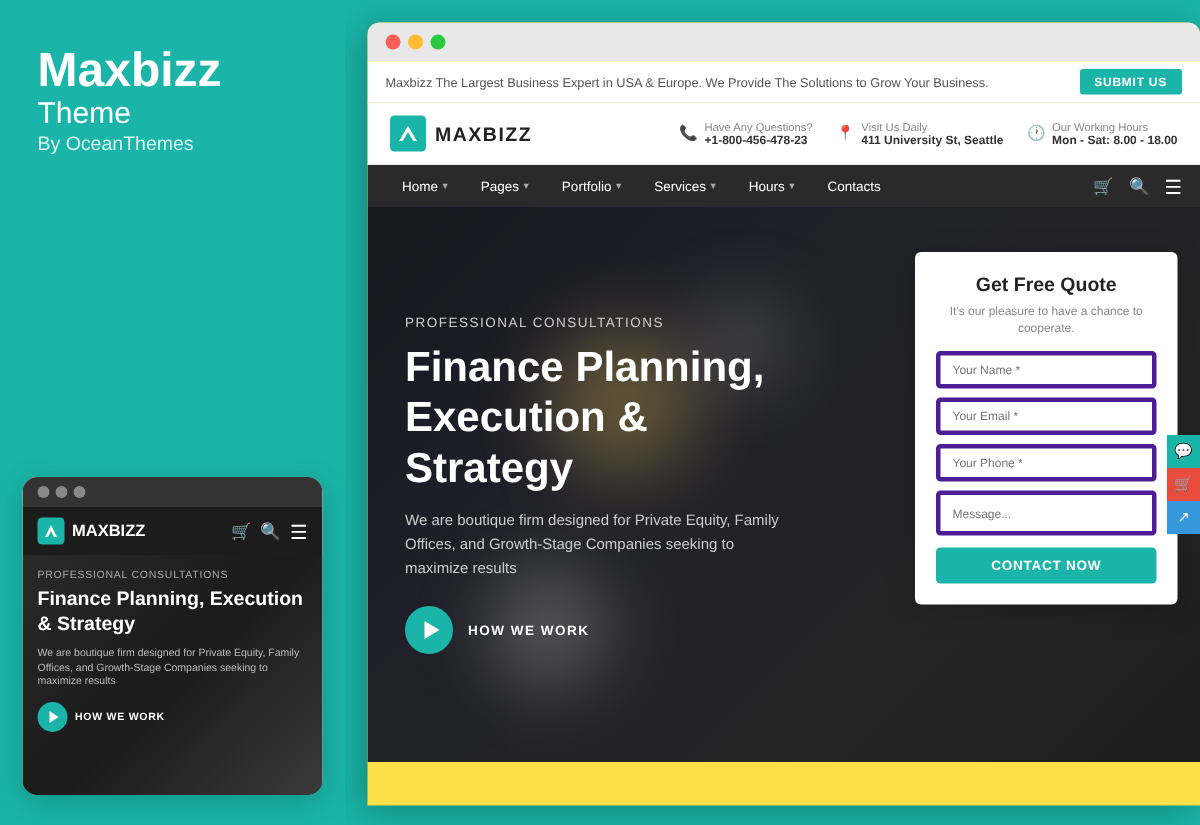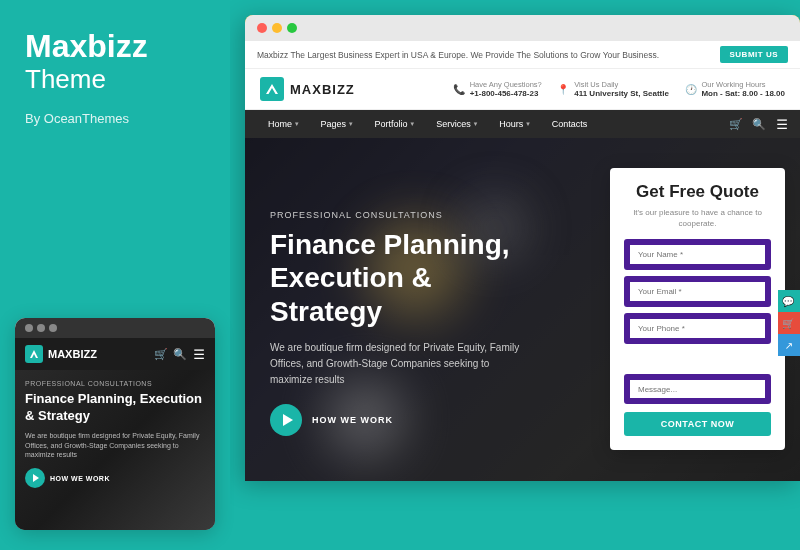--- a/index.html
+++ b/index.html
@@ -28,30 +28,30 @@
       z-index: 2;
     }
 
     .brand-title {
       font-size: 32px;
       font-weight: 900;
       color: #fff;
       line-height: 1;
     }
     .brand-subtitle {
-      font-size: 26px;
+      font-size: 20px;
       font-weight: 300;
       color: #fff;
       line-height: 1.2;
       margin-top: 2px;
     }
     .brand-by {
       font-size: 13px;
       color: rgba(255,255,255,0.85);
-      margin-top: 16px;
+      margin-top: 0;
     }
 
     
     .mobile-mockup {
       position: absolute;
       bottom: 20px;
       left: 15px;
       width: 200px;
       background: #fff;
       border-radius: 10px;
@@ -171,22 +171,22 @@
       font-weight: 600;
       letter-spacing: 0.5px;
     }
 
     
     .desktop-mockup {
       position: absolute;
       right: 0;
       top: 15px;
       width: 555px;
-      height: 466px;
-      background: #eab308;
+      height: 522px;
+      background: #fde047;
       border-radius: 8px 8px 0 0;
       overflow: hidden;
       box-shadow: -4px 4px 25px rgba(0,0,0,0.25);
     }
 
     .desktop-top-bar {
       background: #e8e8e8;
       padding: 8px 12px;
       display: flex;
       align-items: center;
@@ -416,36 +416,36 @@
       right: 15px;
       top: 30px;
       width: 175px;
       background: #fff;
       border-radius: 4px;
       padding: 14px;
       box-shadow: 0 4px 20px rgba(0,0,0,0.2);
       z-index: 10;
     }
     .quote-title {
-      font-size: 17px;
+      font-size: 13px;
       font-weight: 700;
       color: #222;
       margin-bottom: 5px;
       text-align: center;
     }
     .quote-subtitle {
       font-size: 8px;
       color: #888;
       text-align: center;
       margin-bottom: 10px;
       line-height: 1.4;
     }
     .quote-input {
       width: 100%;
-      border: 6px solid #4c1d95;
+      border: 3px solid #4c1d95;
       border-radius: 3px;
       padding: 5px 8px;
       font-size: 8px;
       color: #aaa;
       margin-bottom: 6px;
       background: #fff;
     }
     .quote-submit-btn {
       width: 100%;
       background: #1ab5a8;
@@ -624,21 +624,21 @@
         <span class="hero-how-text">HOW WE WORK</span>
       </div>
     </div>
 
     <div class="quote-form">
       <div class="quote-title">Get Free Quote</div>
       <div class="quote-subtitle">It's our pleasure to have a chance to cooperate.</div>
       <input class="quote-input" placeholder="Your Name *" style="">
       <input class="quote-input" placeholder="Your Email *" style="">
       <input class="quote-input" placeholder="Your Phone *" style="">
-      <input class="quote-input" style="height: 30px; margin-top: 24px;" placeholder="Message...">
+      <input class="quote-input" style="height: 30px;" placeholder="Message...">
       <div class="quote-submit-btn">CONTACT NOW</div>
     </div>
 
     <div class="desktop-sidebar-icons">
       <div class="sidebar-icon-btn teal">💬</div>
       <div class="sidebar-icon-btn red">🛒</div>
       <div class="sidebar-icon-btn blue">↗</div>
     </div>
   </div>
 </div>

